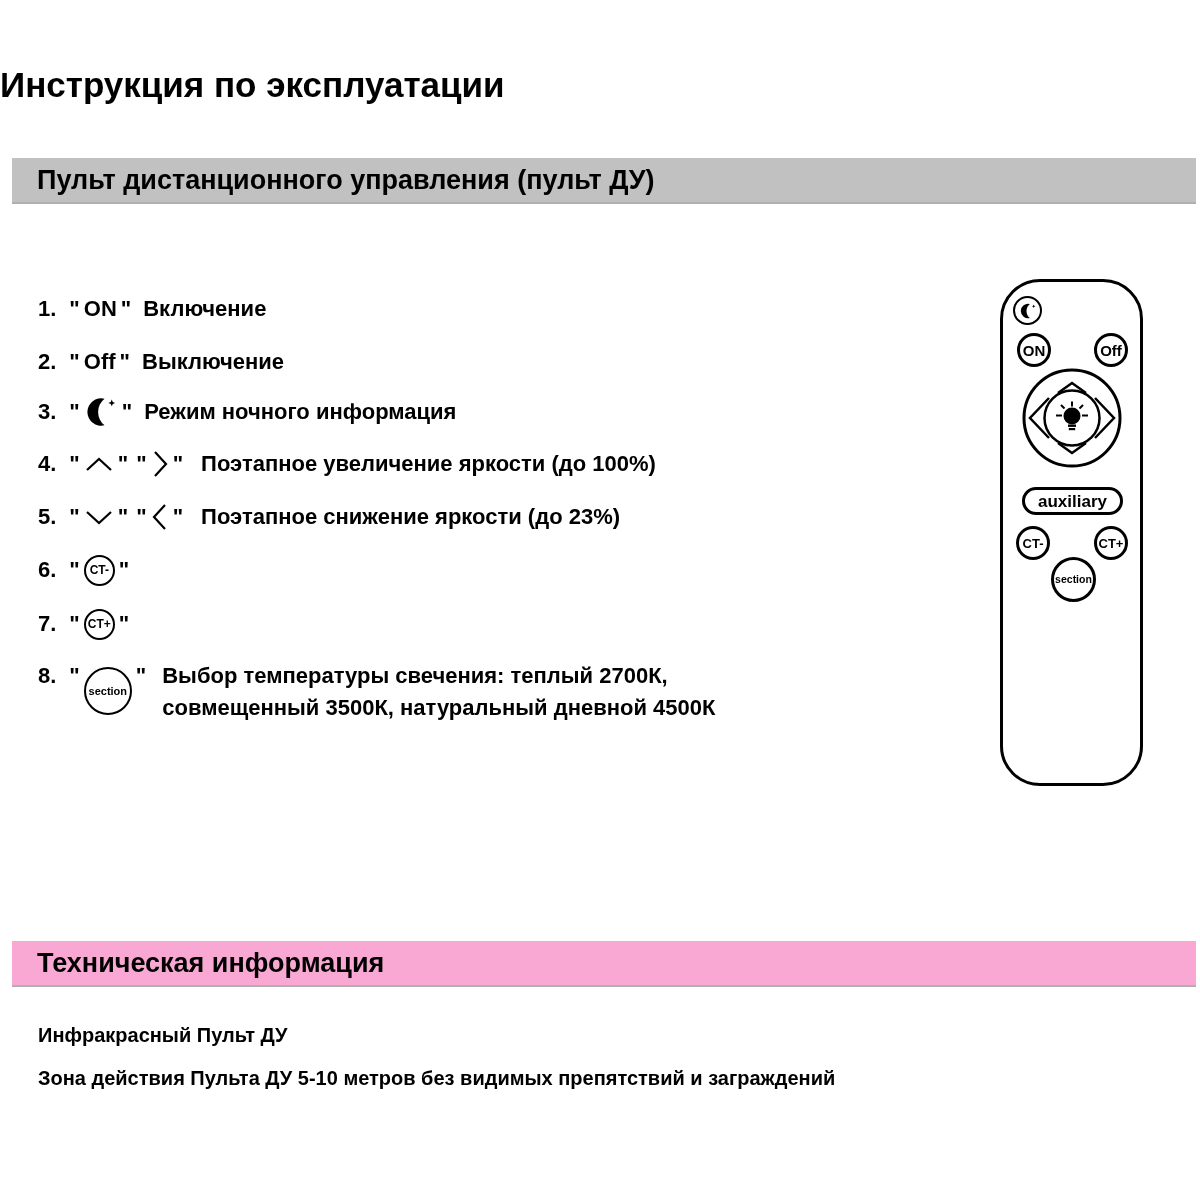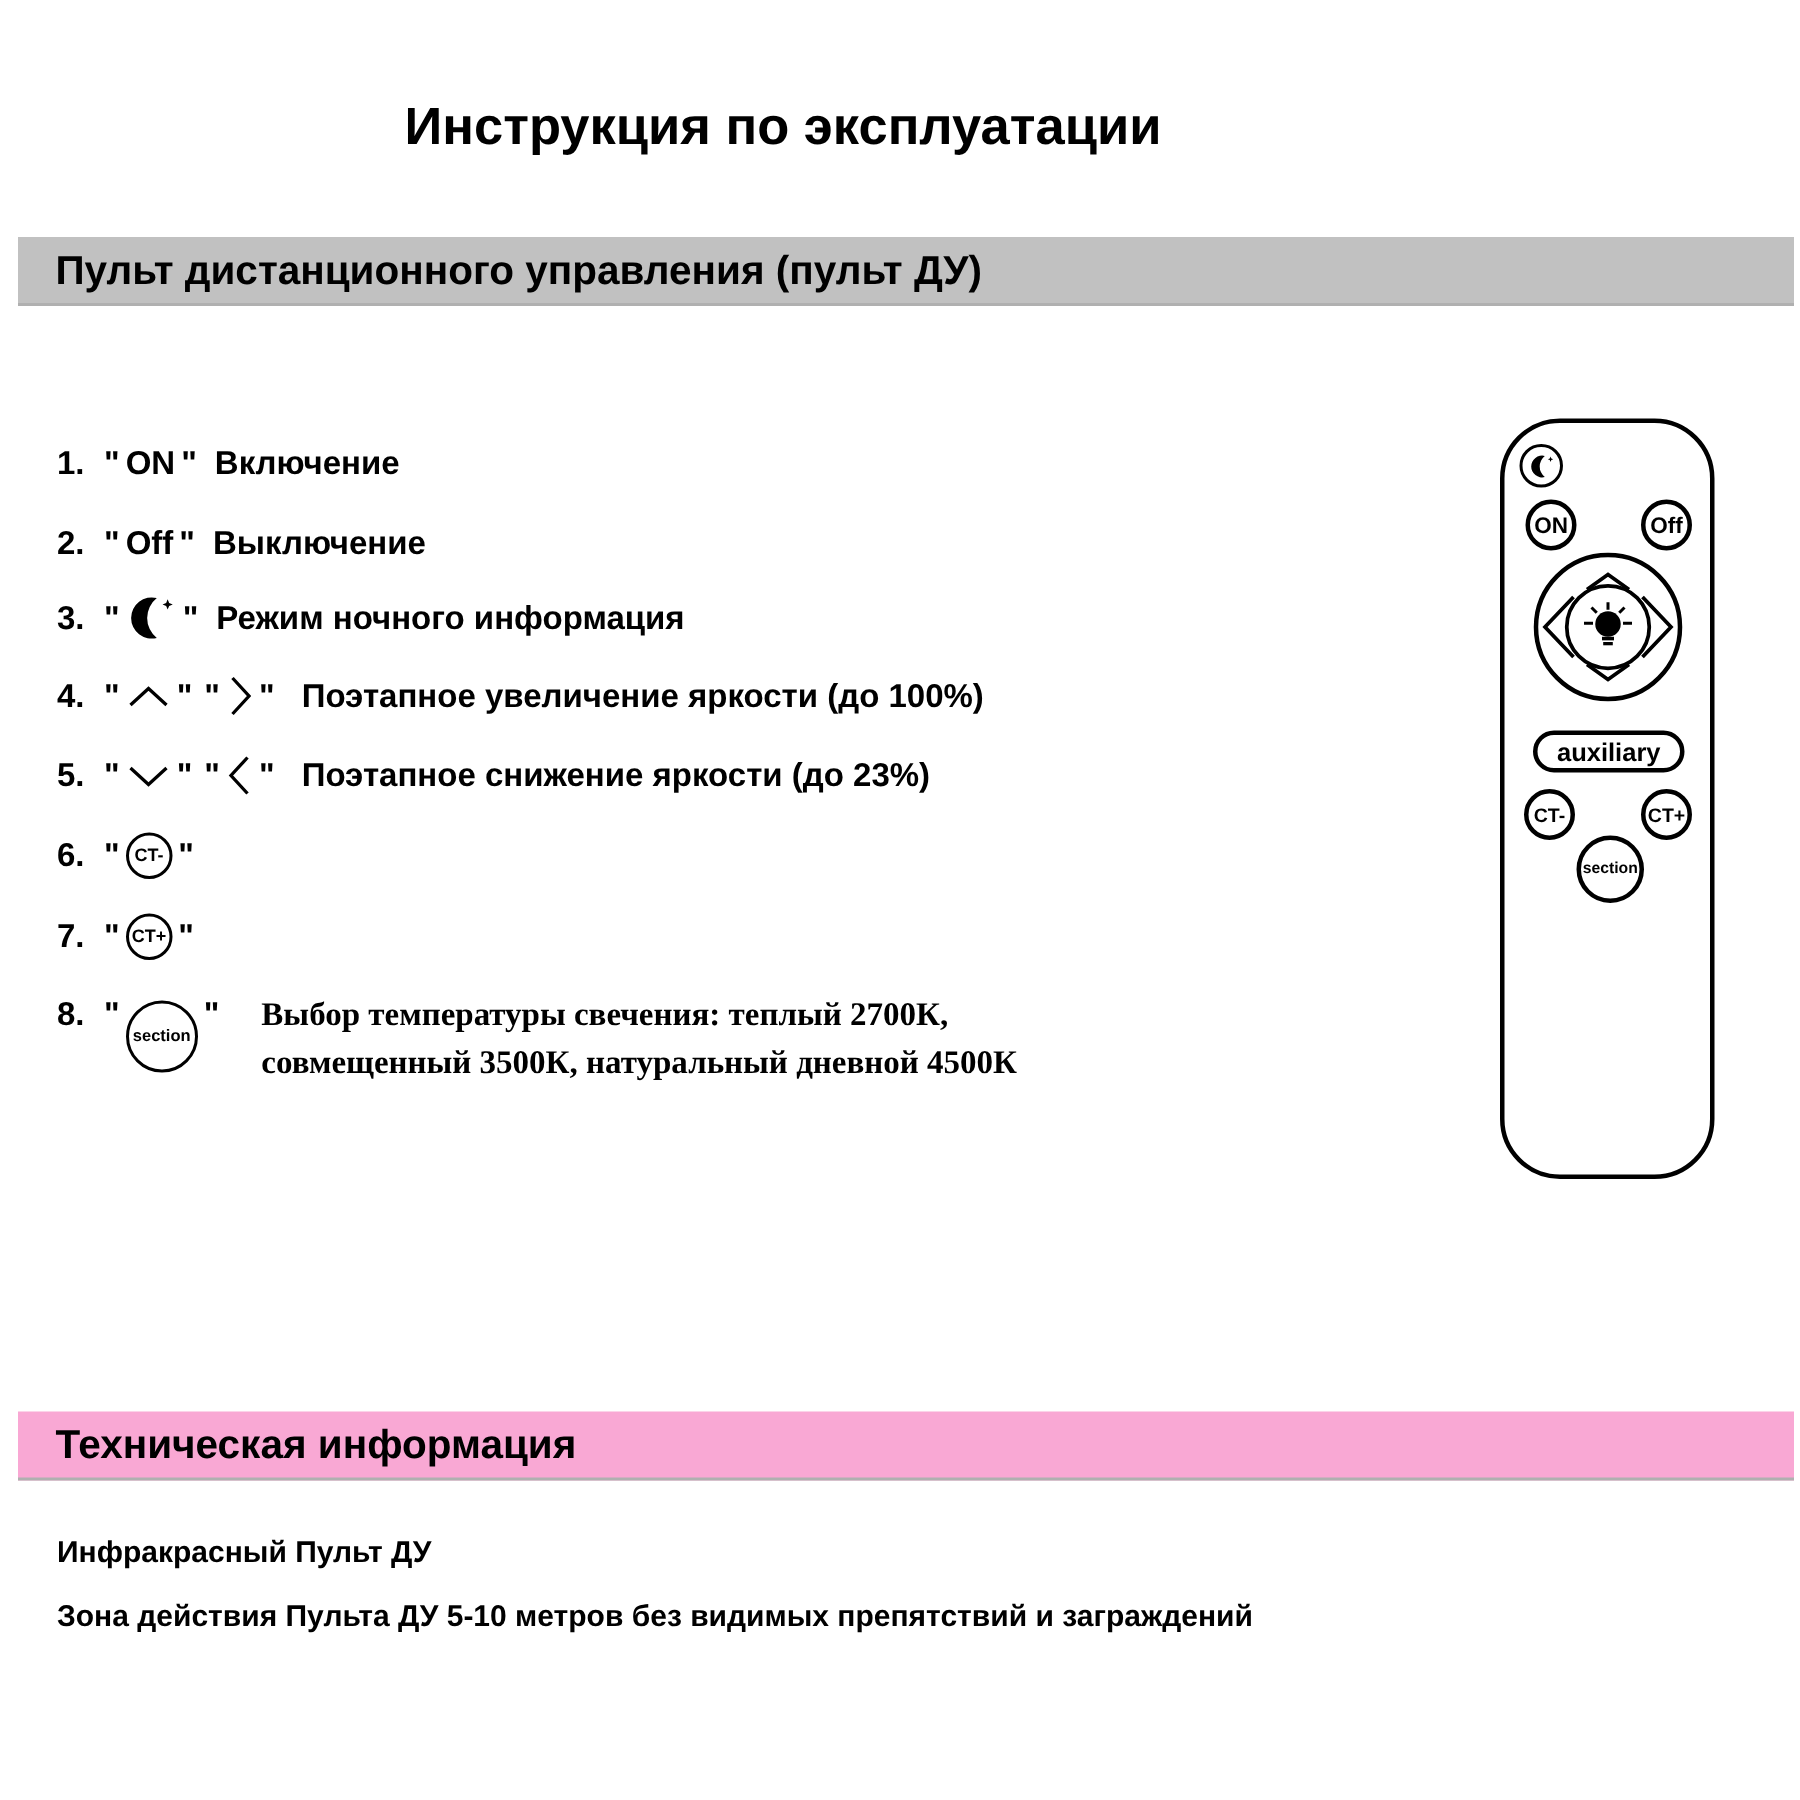--- a/index.html
+++ b/index.html
@@ -2,21 +2,21 @@
 <html><head>
 <meta charset="utf-8">
 <style>
   html,body{margin:0;padding:0;}
   body{
     width:1200px;height:1200px;background:#ffffff;position:relative;
     font-family:"Liberation Sans",sans-serif;color:#000;font-weight:bold;
     overflow:hidden;
   }
   .title{
-    position:absolute;top:65px;left:0;width:1044px;text-align:center;
+    position:absolute;top:65px;left:0;width:1044px;
     font-size:35px;line-height:40px;margin:0;
   }
   .bar{
     position:absolute;left:12px;width:1184px;height:46px;box-sizing:border-box;
     display:flex;align-items:center;padding-left:25px;font-size:27px;
     border-bottom:2px solid #b0b0b0;
   }
   .bar1{top:158px}
   .bar2{top:941px}
 
@@ -32,21 +32,21 @@
   .icn{display:block;}
   .badge{
     display:inline-flex;align-items:center;justify-content:center;flex:0 0 auto;
     border:2.5px solid #000;border-radius:50%;background:#fff;line-height:1;
   }
   .badge.ct{width:31px;height:31px;font-size:12px;box-sizing:border-box;}
   .badge.section{width:48px;height:48px;font-size:11px;box-sizing:border-box;}
   .item.two-line{height:auto;align-items:flex-start;}
   .item.two-line .num,.item.two-line .q{line-height:32px;}
   .item.two-line .badge{margin-top:7px;}
-  .txt8{margin-left:24px;line-height:32px;font-family:Liberation Serif, serif;}
+  .txt8{margin-left:12px;line-height:32px;}
 
   .remote{
     position:absolute;left:1000px;top:279px;width:143px;height:507px;
     box-sizing:border-box;border:3px solid #000;border-radius:40px;background:#fff;
   }
   .rbtn{
     position:absolute;display:flex;align-items:center;justify-content:center;
     box-sizing:border-box;background:#fff;border:3px solid #000;border-radius:50%;
     line-height:1;
   }

